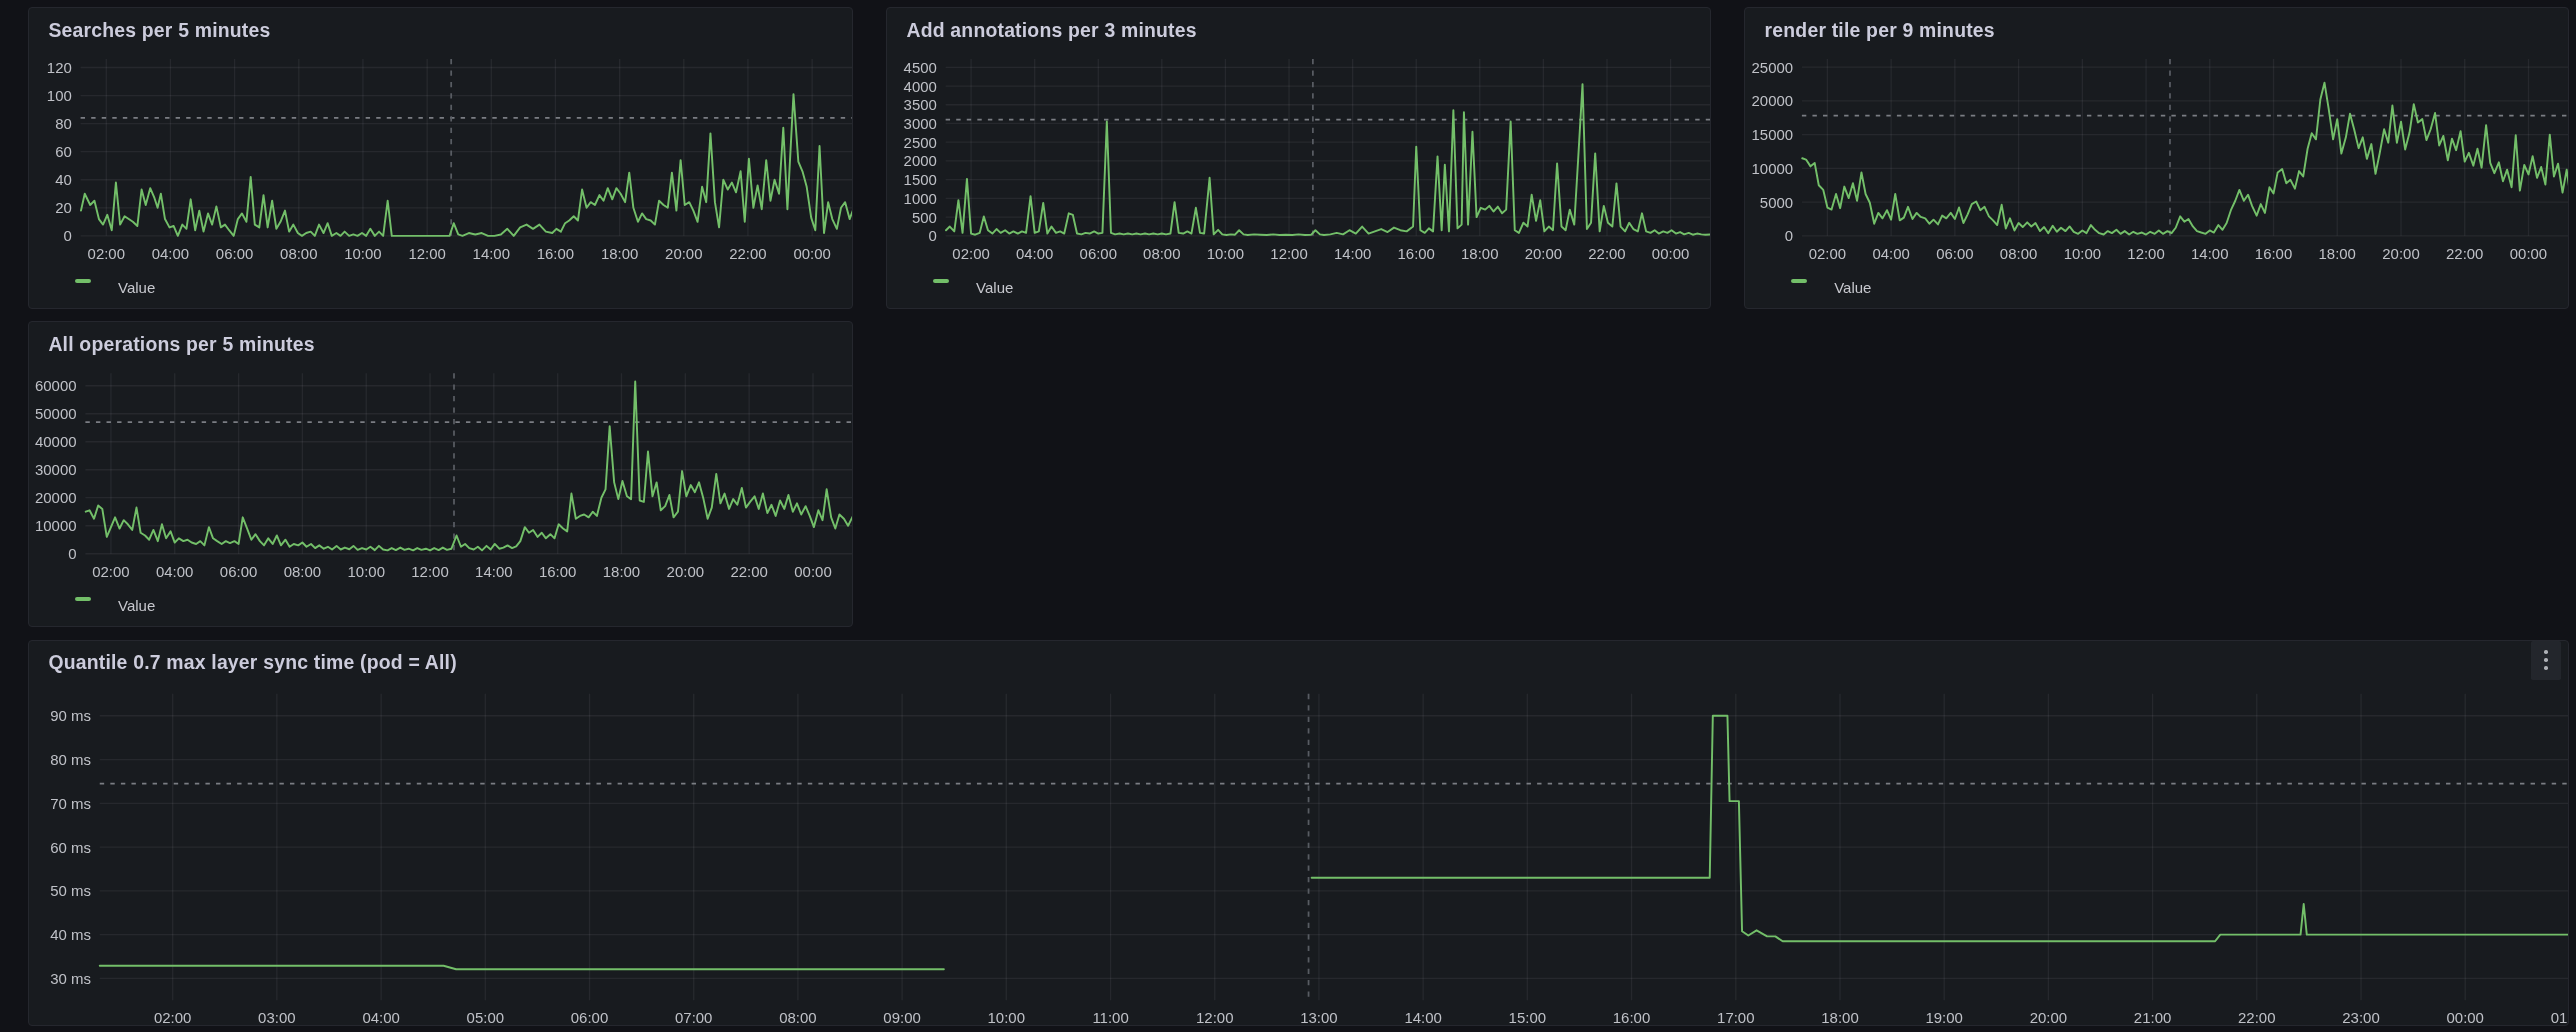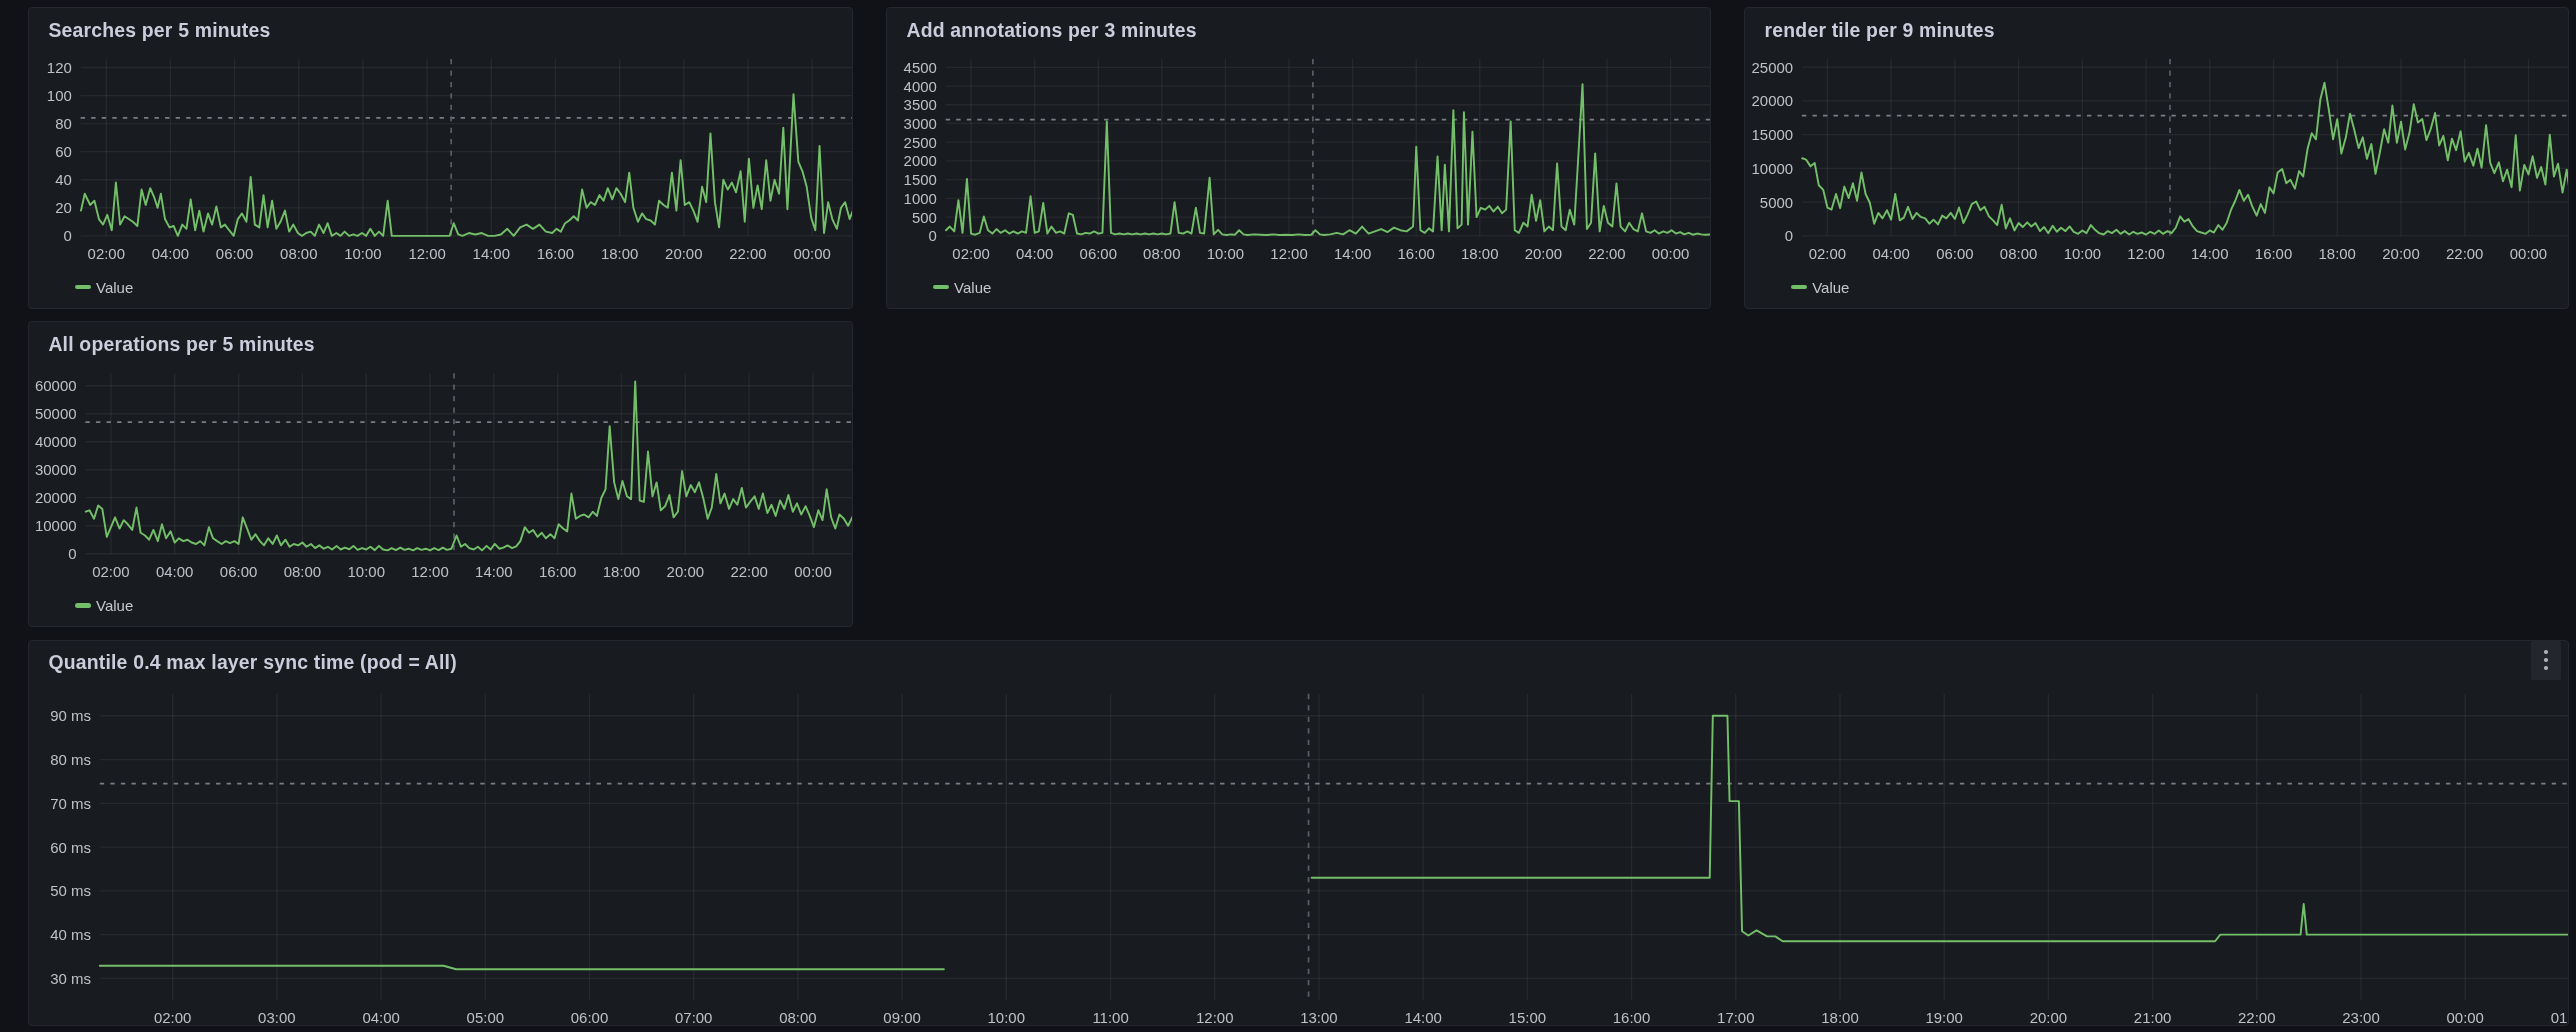--- a/index.html
+++ b/index.html
@@ -23,21 +23,21 @@
   }
   .panel-wide{grid-column:1 / -1;}
   .panel-title{
     position:absolute;top:10.6px;left:19.4px;margin:0;
     font-size:19.4px;font-weight:600;color:#ccccdc;letter-spacing:0.2px;
     z-index:2;white-space:nowrap;
   }
   .chart{position:absolute;inset:0;z-index:1;}
   .legend{
     position:absolute;left:46px;bottom:12.3px;z-index:2;
-    display:flex;align-items:center;gap:5px;cursor:pointer;
+    display:flex;align-items:flex-start;gap:27px;cursor:pointer;
   }
   .swatch{width:16px;height:4.4px;border-radius:2.6px;background:#73BF69;display:inline-block;}
   .legend-label{font-size:15px;color:#c7c8ce;}
   .kebab{
     position:absolute;top:0;right:7px;z-index:3;
     width:30px;height:39px;border:none;border-radius:1.8px;
     background:#23262c;cursor:pointer;
     display:flex;flex-direction:column;align-items:center;justify-content:center;gap:4.4px;
     padding:0;
   }
@@ -251,21 +251,21 @@
           <line x1="482.4" x2="482.4" y1="58" y2="263" stroke="#585c63" stroke-width="2" stroke-dasharray="6 7"></line>
           <path d="M64.4 215.3 L68.7 213.7 L73.8 223.3 L78.5 208.3 L83.2 212.1 L88.3 243.9 L93.0 232.8 L97.7 221.7 L102.8 234.4 L107.5 224.9 L112.2 229.6 L117.2 236.0 L122.0 210.6 L126.7 239.2 L131.7 242.3 L136.4 247.1 L141.2 236.0 L146.2 248.7 L150.9 229.6 L155.6 245.5 L160.7 237.6 L165.4 250.3 L170.1 245.5 L175.2 248.7 L179.9 247.1 L184.6 250.3 L189.7 251.9 L194.4 248.7 L199.1 253.5 L204.2 232.8 L208.9 245.5 L213.6 248.7 L218.7 251.9 L223.4 248.7 L228.1 250.9 L233.2 248.7 L237.9 251.9 L242.6 221.7 L247.6 234.4 L252.4 247.1 L257.1 240.8 L262.1 248.7 L266.8 253.5 L271.6 245.5 L276.6 251.9 L281.3 242.3 L286.0 253.5 L291.1 247.1 L295.8 255.1 L300.5 251.9 L305.6 253.5 L310.3 250.3 L315.0 255.1 L320.1 251.9 L324.8 256.6 L329.5 253.5 L334.6 257.3 L339.3 255.1 L344.0 258.2 L349.1 254.1 L353.8 258.2 L358.5 256.0 L363.6 257.9 L368.3 254.1 L373.0 258.6 L378.0 256.6 L382.8 258.2 L387.5 255.1 L392.5 258.9 L397.2 254.1 L401.9 258.2 L407.0 259.2 L411.7 256.6 L416.4 258.9 L421.5 256.0 L426.2 258.6 L430.9 257.3 L436.0 259.2 L440.7 256.6 L445.4 258.6 L450.5 257.3 L455.2 259.2 L459.9 256.6 L465.0 258.9 L469.7 256.0 L474.4 258.6 L479.5 257.3 L485.3 242.3 L490.3 255.1 L495.0 251.9 L499.7 256.6 L504.8 258.2 L509.5 255.1 L514.2 259.2 L519.3 254.1 L524.0 258.2 L528.7 251.9 L533.8 257.3 L538.5 256.0 L543.2 253.5 L548.3 256.6 L553.0 254.7 L557.7 248.7 L562.8 232.8 L567.5 239.2 L572.2 236.0 L577.3 243.9 L582.0 239.2 L586.7 245.5 L591.8 240.8 L596.5 245.5 L601.2 229.6 L606.2 234.4 L610.9 237.6 L615.7 194.7 L620.7 223.3 L625.4 220.1 L630.1 218.5 L635.2 221.7 L639.9 215.3 L644.6 220.1 L649.7 199.4 L654.4 189.9 L659.1 118.4 L664.2 182.0 L668.9 201.0 L673.6 180.4 L678.7 197.8 L683.4 201.0 L688.1 67.5 L693.2 202.6 L697.9 204.2 L702.6 147.0 L707.7 197.8 L712.4 182.0 L717.1 213.7 L722.1 209.0 L726.9 196.3 L731.6 221.7 L736.6 215.3 L741.3 169.2 L746.1 197.8 L751.1 185.1 L755.8 193.1 L760.5 182.0 L765.6 201.0 L770.3 223.3 L775.0 210.6 L780.1 172.4 L784.8 205.8 L789.5 194.7 L794.6 212.1 L799.3 201.0 L804.0 207.4 L809.1 188.3 L813.8 210.6 L818.5 204.2 L823.6 197.8 L828.3 212.1 L833.0 194.7 L838.1 216.9 L842.8 207.4 L847.5 220.1 L852.5 202.6 L857.3 212.1 L862.0 196.3 L867.0 215.3 L871.7 205.8 L876.5 218.5 L881.5 209.0 L886.2 220.1 L890.9 232.8 L896.0 213.7 L900.7 224.9 L905.4 189.9 L910.5 221.7 L915.2 234.4 L919.9 218.5 L925.0 223.3 L929.7 231.2 L936.9 216.9 L944.2 221.7" fill="none" stroke="#73BF69" stroke-width="2.2" stroke-linejoin="round" stroke-linecap="round"></path>
         </svg></div>
     <div class="legend">
       <span class="swatch"></span>
       <span class="legend-label">Value</span>
     </div>
   </section>
 
   <section class="panel panel-wide">
-    <h2 class="panel-title">Quantile 0.4 max layer sync time (pod = All)</h2>
+    <h2 class="panel-title">Quantile 0.7 max layer sync time (pod = All)</h2>
     <div class="chart"><svg width="2560" height="384" viewBox="0 0 2906 436">
           <line x1="80" x2="2890" y1="383.1" y2="383.1" stroke="rgba(204,204,220,0.08)" stroke-width="1.5"></line>
           <text x="70" y="383.1" fill="#bfc1c7" font-size="17" text-anchor="end" dominant-baseline="central">30 ms</text>
           <line x1="80" x2="2890" y1="333.4" y2="333.4" stroke="rgba(204,204,220,0.08)" stroke-width="1.5"></line>
           <text x="70" y="333.4" fill="#bfc1c7" font-size="17" text-anchor="end" dominant-baseline="central">40 ms</text>
           <line x1="80" x2="2890" y1="283.7" y2="283.7" stroke="rgba(204,204,220,0.08)" stroke-width="1.5"></line>
           <text x="70" y="283.7" fill="#bfc1c7" font-size="17" text-anchor="end" dominant-baseline="central">50 ms</text>
           <line x1="80" x2="2890" y1="234.0" y2="234.0" stroke="rgba(204,204,220,0.08)" stroke-width="1.5"></line>
           <text x="70" y="234.0" fill="#bfc1c7" font-size="17" text-anchor="end" dominant-baseline="central">60 ms</text>
           <line x1="80" x2="2890" y1="184.3" y2="184.3" stroke="rgba(204,204,220,0.08)" stroke-width="1.5"></line>

